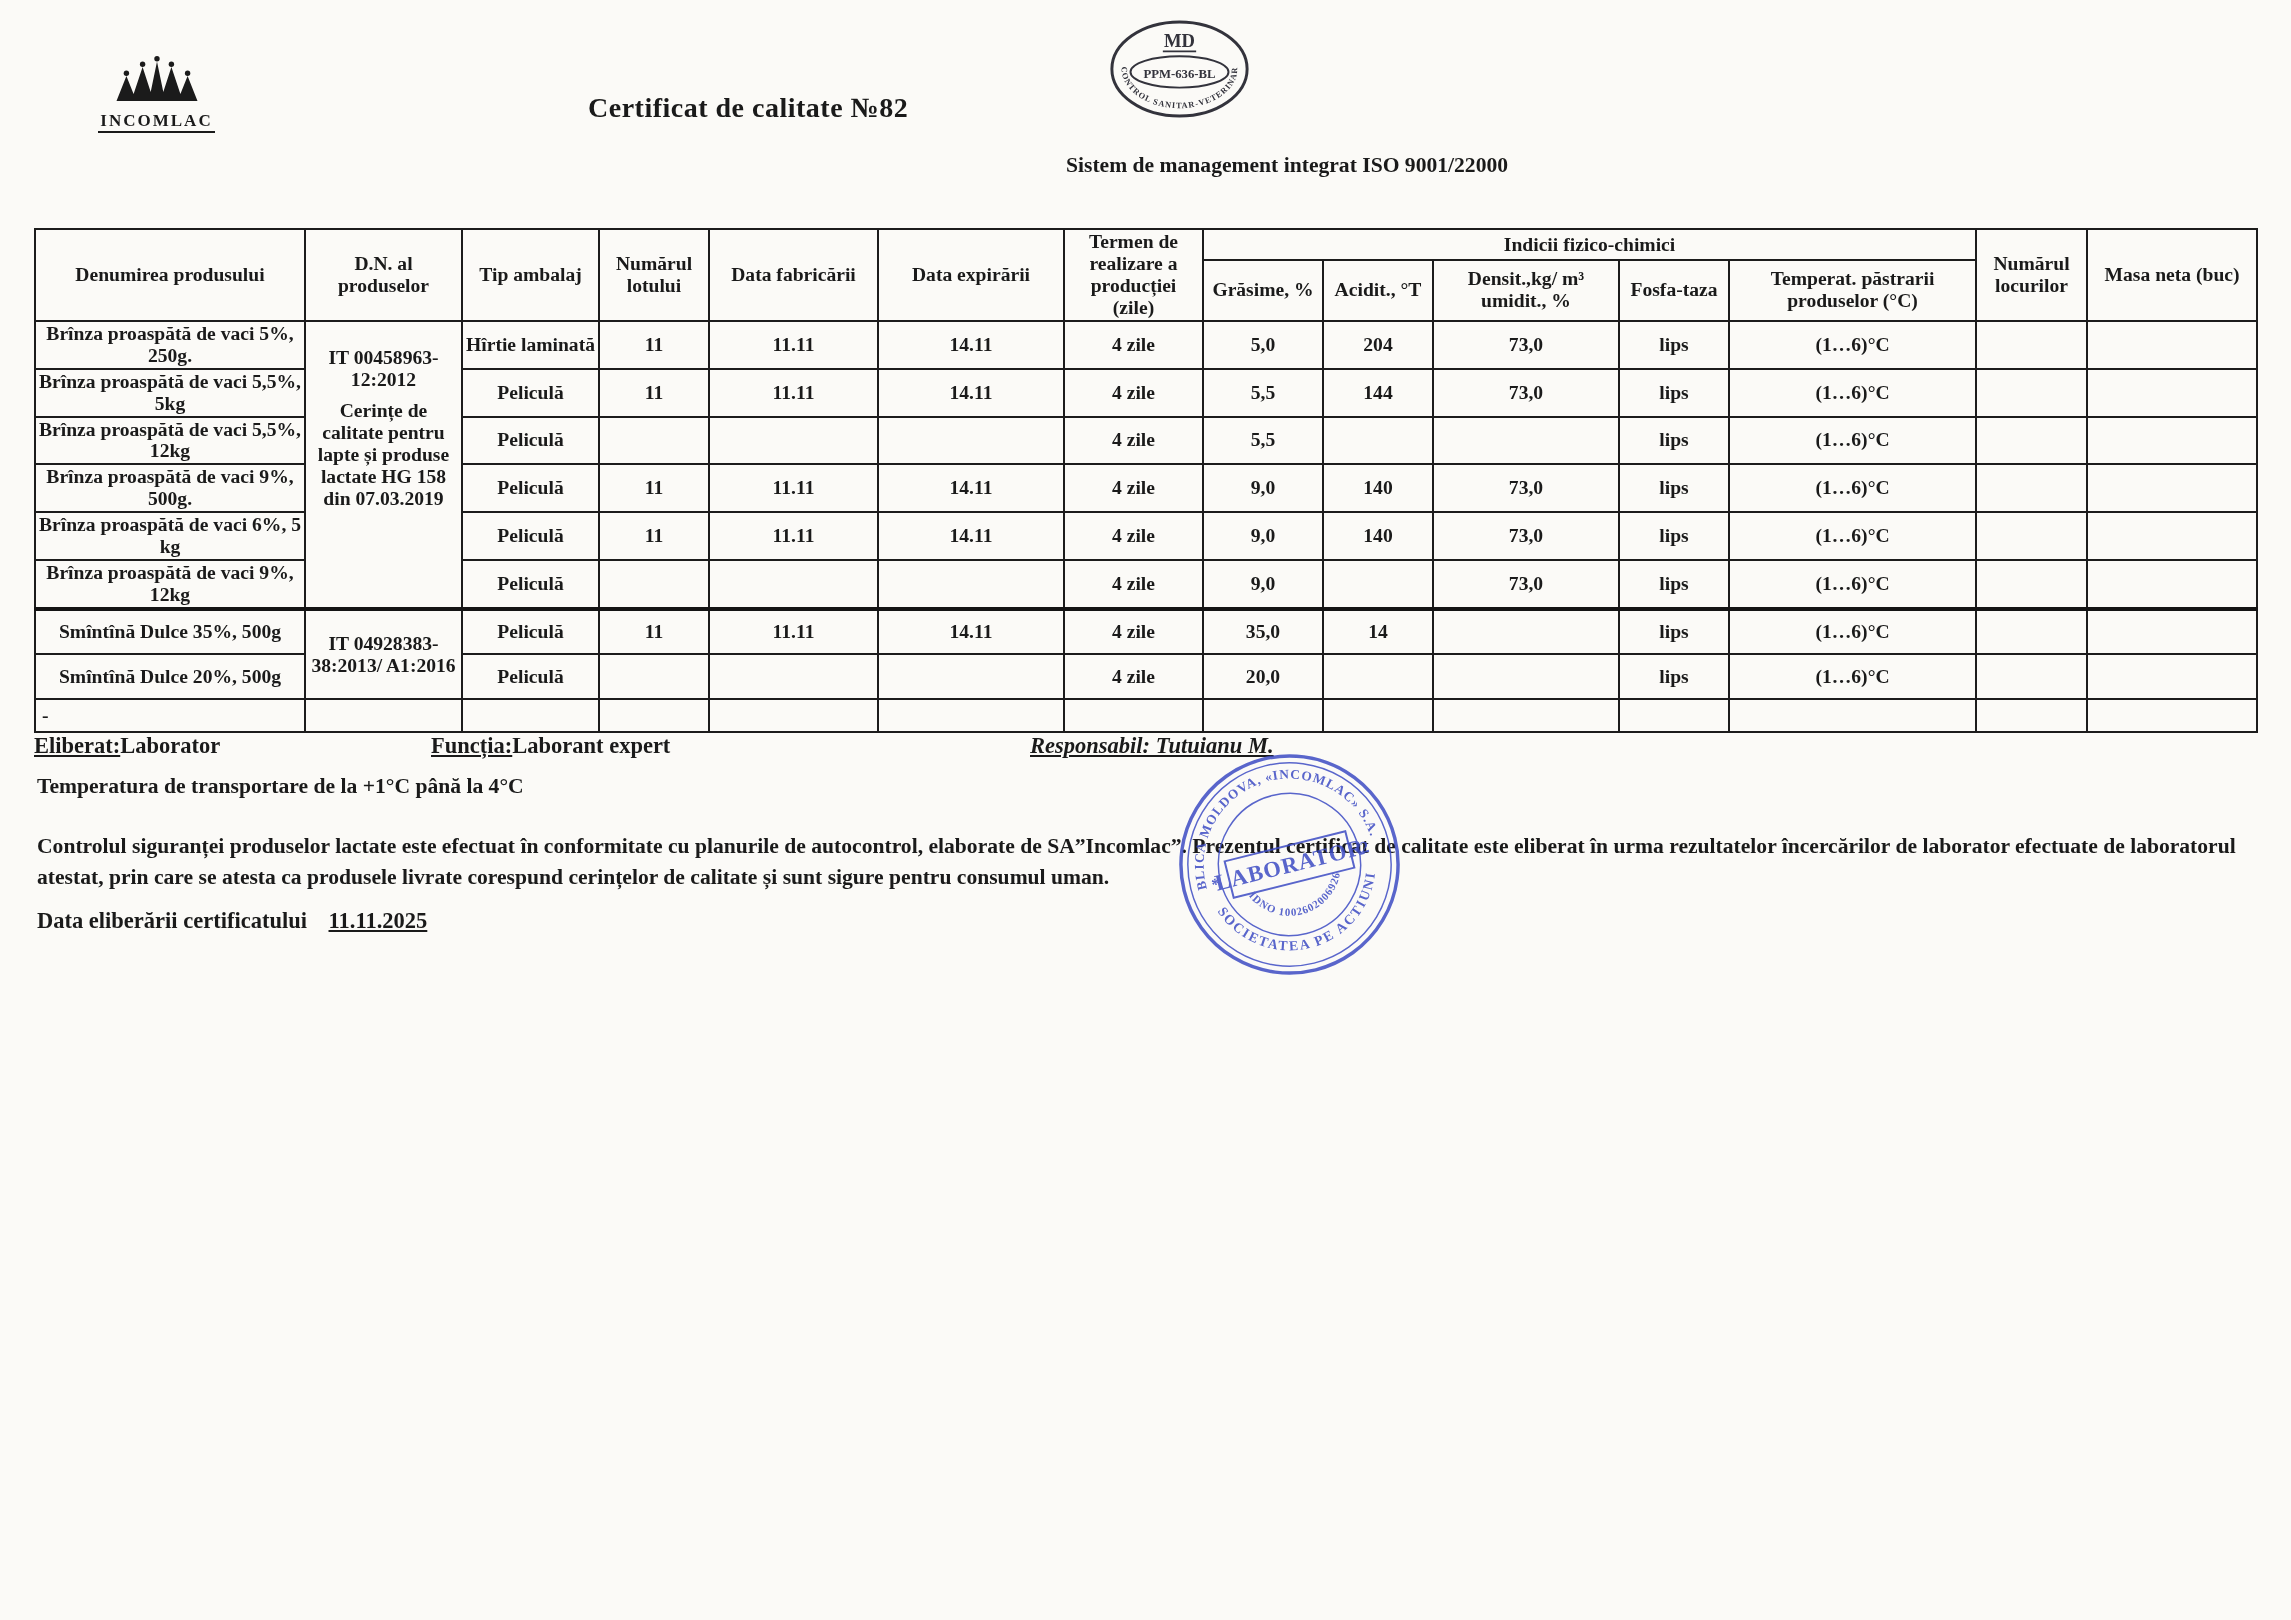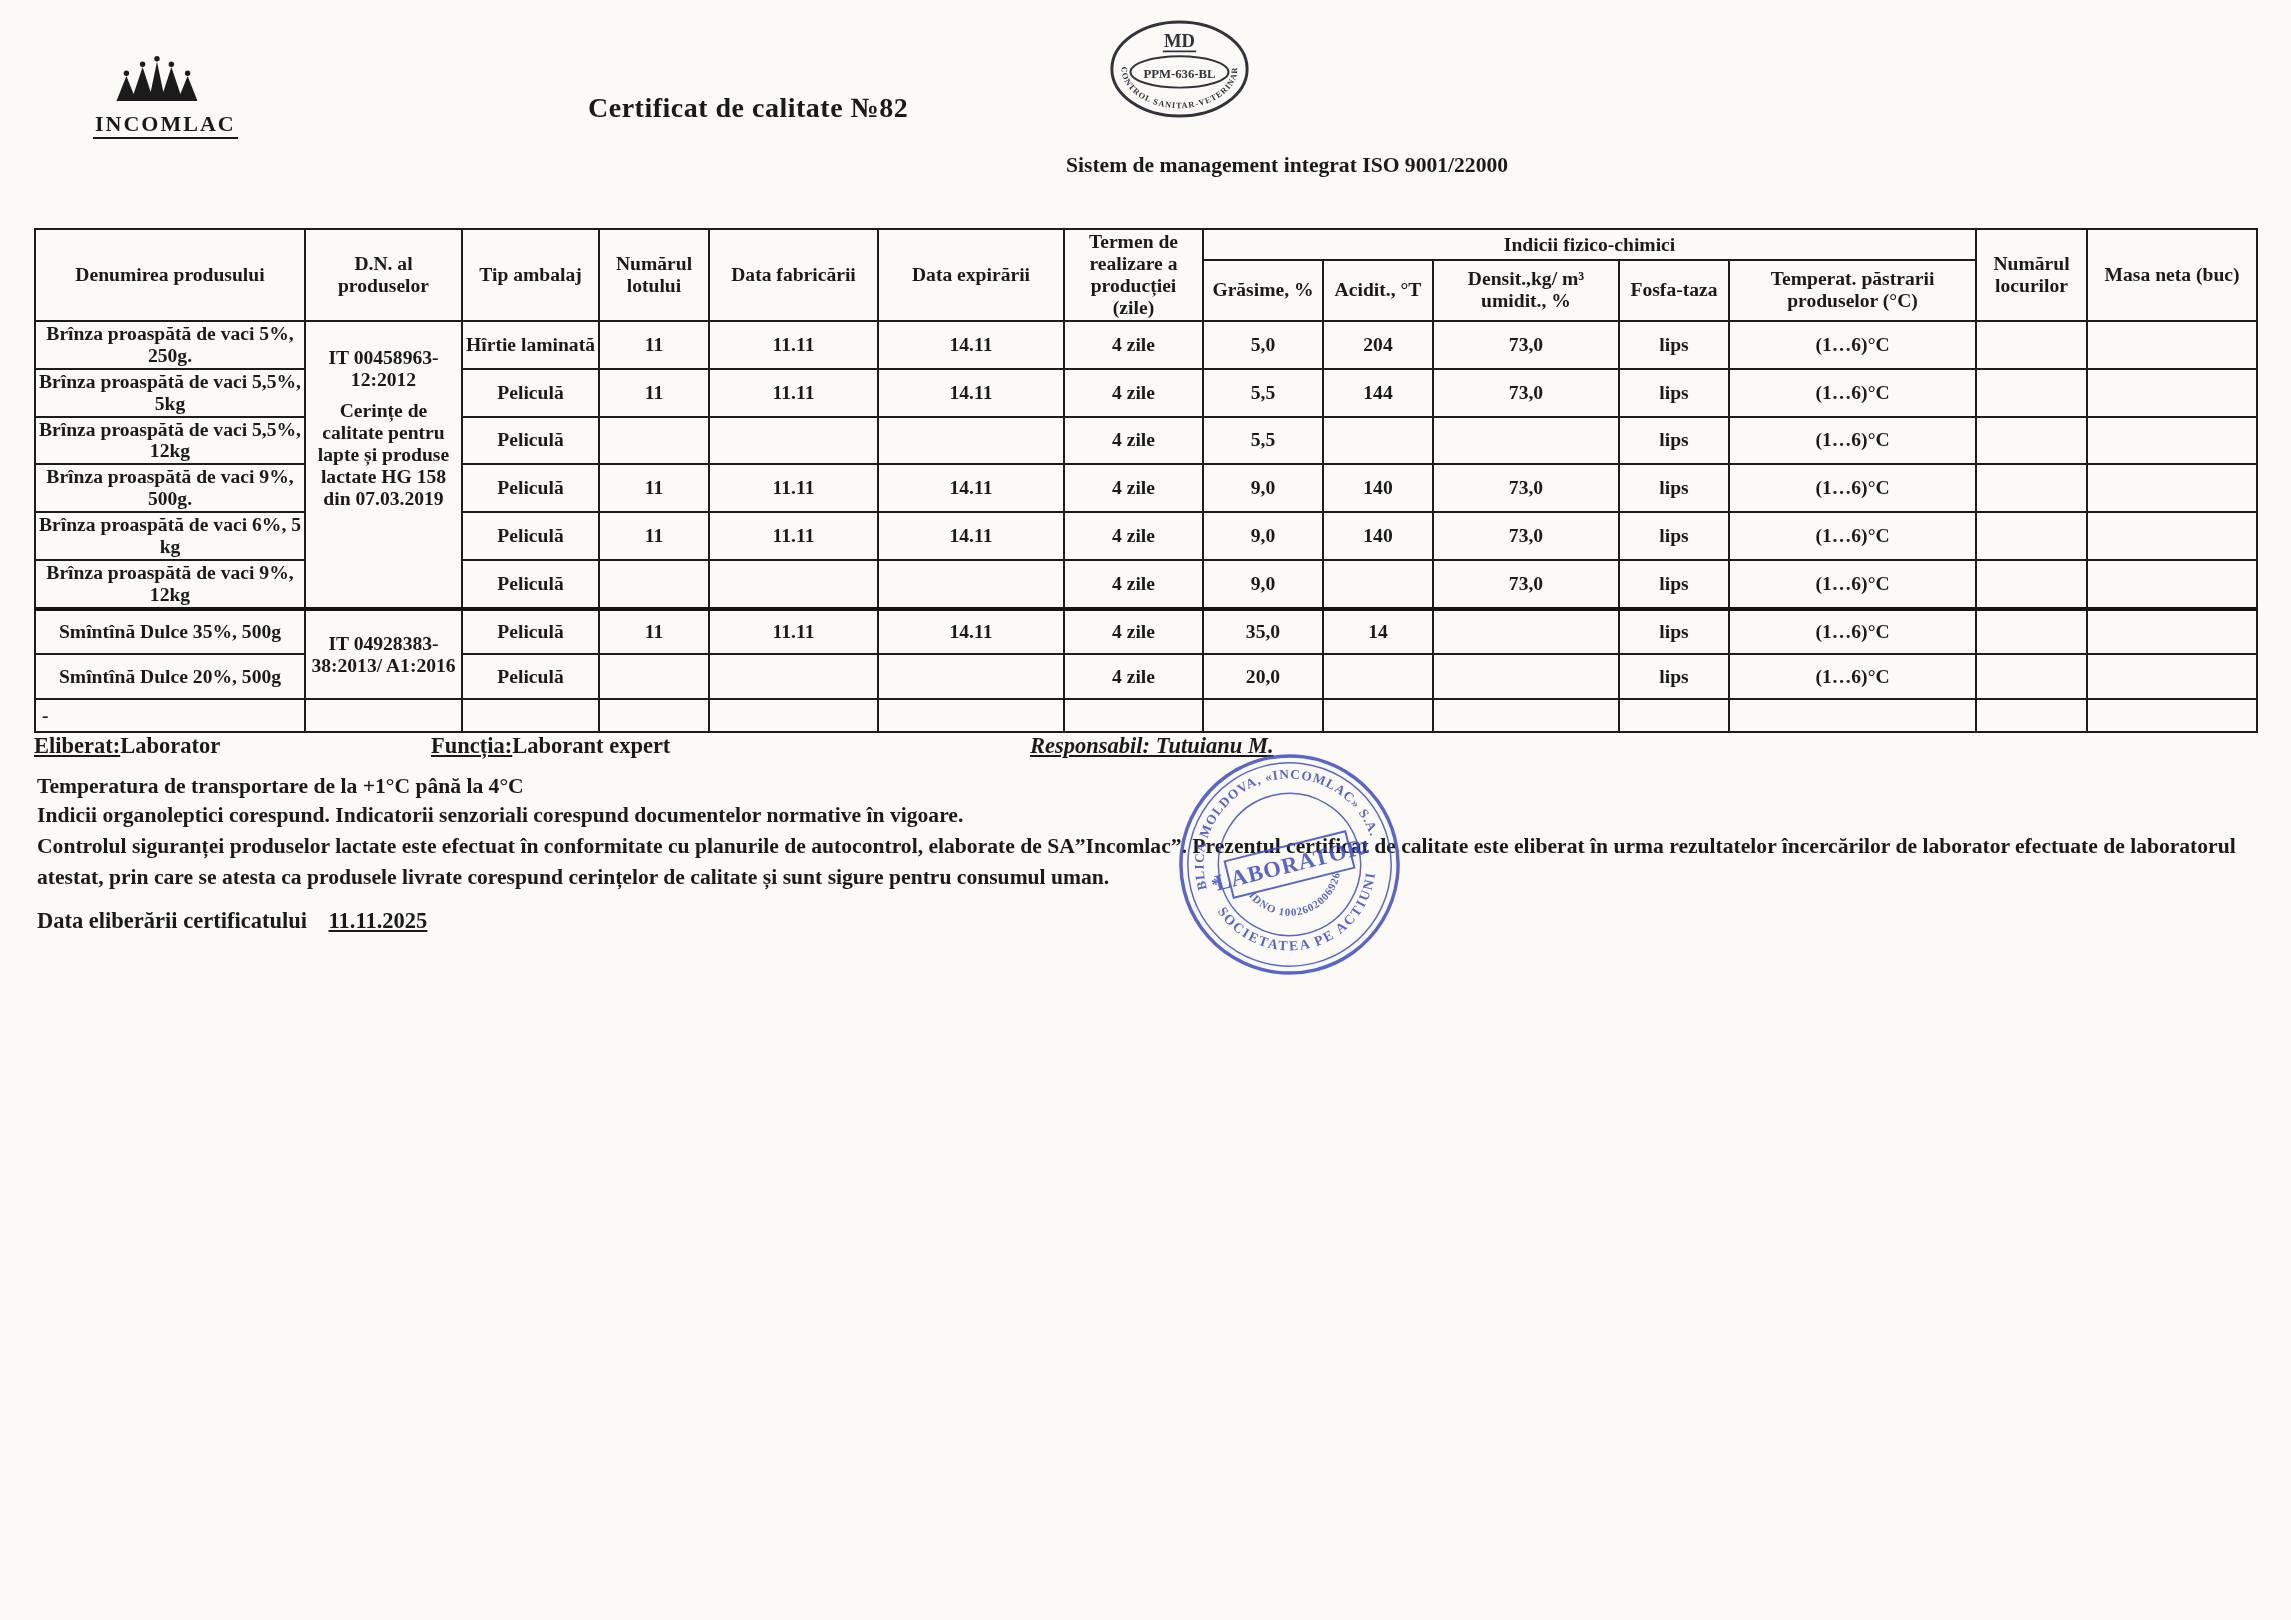--- a/index.html
+++ b/index.html
@@ -8,21 +8,21 @@
     position:relative; width:2292px; height:1620px;
     background:#fbfaf7; color:#1a1a1a;
     font-family:"Liberation Serif", serif; font-weight:bold;
     overflow:hidden;
   }
   .abs { position:absolute; }
   .u { text-decoration:underline; }
 
   
   .logo { left:93px; top:54px; width:127px; text-align:center; }
-  .logo-text { font-size:22px; letter-spacing:2px; margin-top:2px; border-bottom:2px solid #1a1a1a; display:inline-block; padding:0 2px;text-align:center; }
+  .logo-text { font-size:17px; letter-spacing:2px; margin-top:2px; border-bottom:2px solid #1a1a1a; display:inline-block; padding:0 2px;text-align:center; }
   .doc-title { left:588px; top:92px; font-size:28px; letter-spacing:0.5px; }
   .oval-stamp { left:1106px; top:17.6px; }
   .iso-line { left:1066px; top:153px; font-size:21.6px; }
   .meta { left:34px; top:129px; font-size:21.6px; }
   .meta-line { margin-bottom:4.9px; }
   .meta-line .val { margin-left:6.9px; }
 
   
   .table-wrap { left:34px; top:228px; }
   table { border-collapse:collapse; table-layout:fixed; width:2220px; border:2.9px solid #161616; }
@@ -279,21 +279,20 @@
 
   <div class="abs f-eliberat">
     <span class="u">Eliberat:</span><span>Laborator</span>
   </div>
   <div class="abs f-functia">
     <span class="u">Funcția:</span><span>Laborant expert</span>
   </div>
   <div class="abs f-resp u">Responsabil: Tutuianu M.</div>
 
   <div class="abs p1">Temperatura de transportare de la +1°C până la 4°C</div>
-  <div class="abs p2">Indicii organoleptici corespund. Indicatorii senzoriali corespund documentelor normative în vigoare.</div>
   <div class="abs p3">Controlul siguranței produselor lactate este efectuat în conformitate cu planurile de autocontrol, elaborate de SA”Incomlac”. Prezentul certificat de calitate este eliberat în urma rezultatelor încercărilor de laborator efectuate de laboratorul atestat, prin care se atesta ca produsele livrate corespund cerințelor de calitate și sunt sigure pentru consumul uman.</div>
 
   <div class="abs date-line">
     <span>Data eliberării certificatului</span><span class="val">11.11.2025</span>
   </div>
 
   <div class="abs round-stamp">
     <svg width="227" height="227" viewBox="0 0 230 230">
       <g transform="rotate(-14 115 115)">
         <circle cx="115" cy="115" r="110" fill="none" stroke="#3d4cc4" stroke-width="3.5"></circle>

